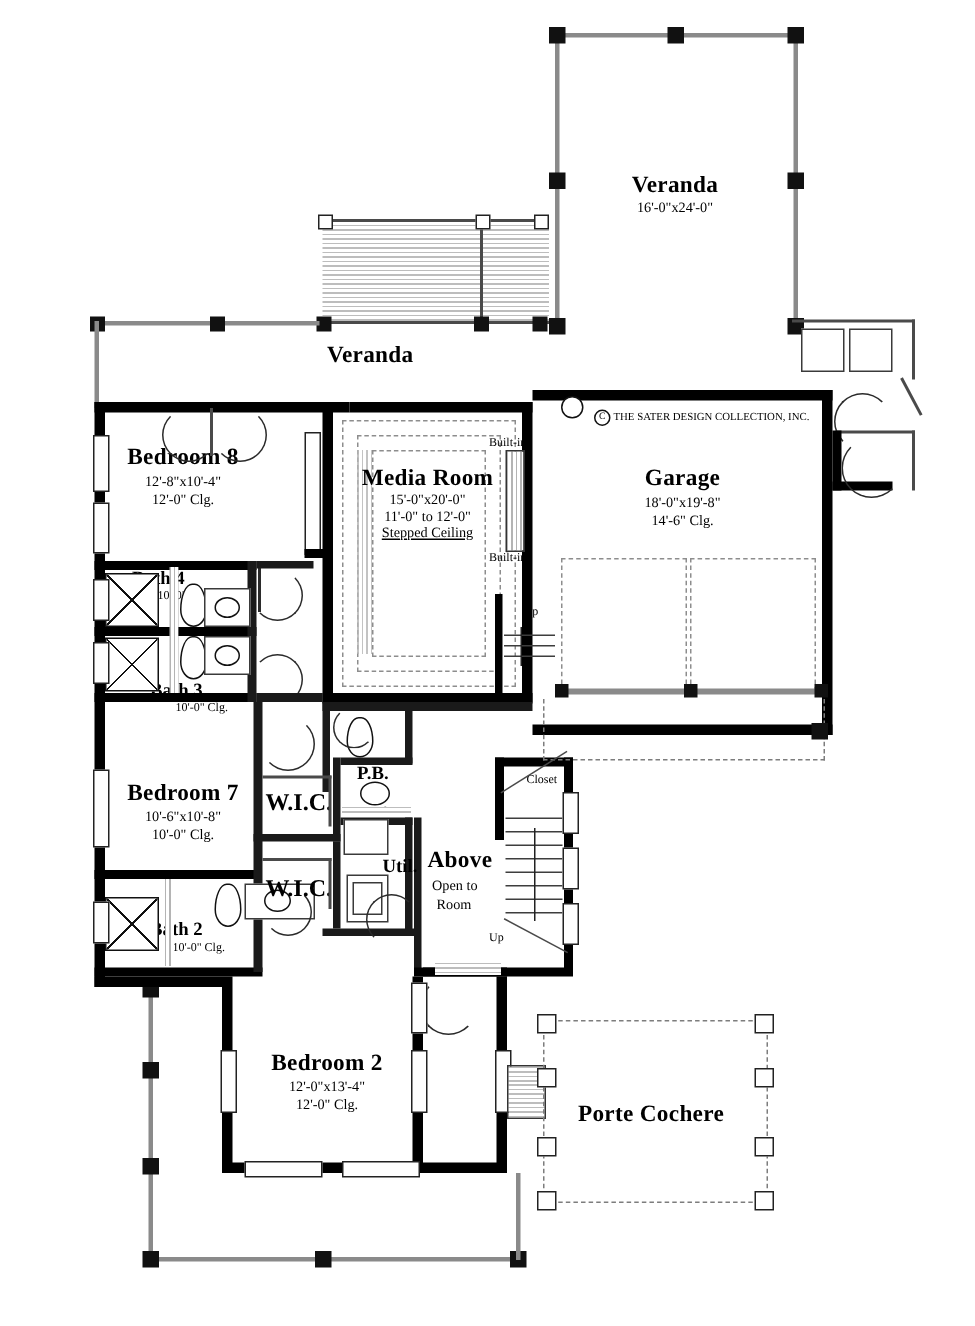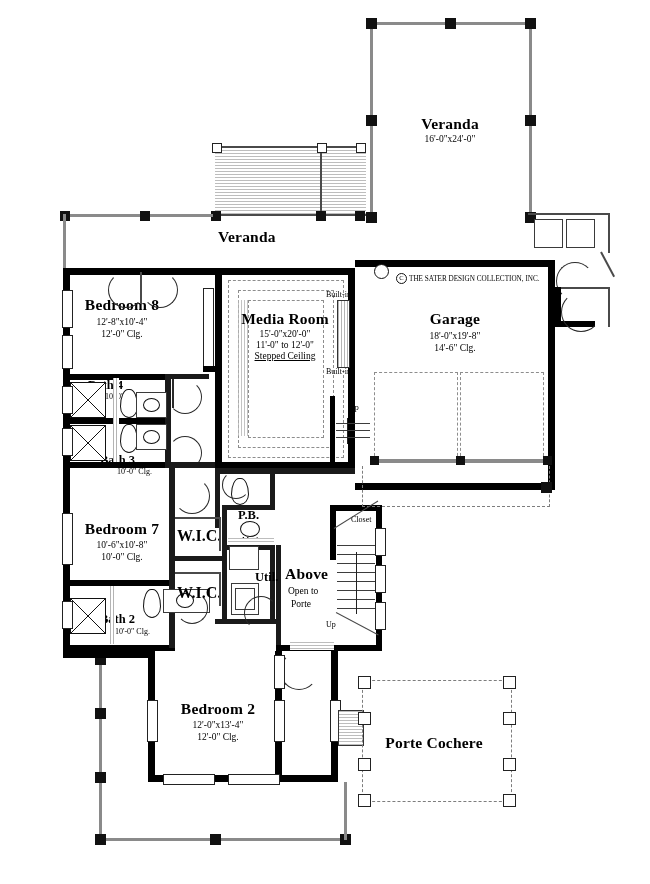--- a/index.html
+++ b/index.html
@@ -250,21 +250,21 @@
   <div class="box" style="left:229px;top:546px;width:28px;height:22px;"></div>
 
   <div class="lbl rname-sm" style="left:239px;top:570px;margin-left:16px;">Util.</div>
   <div class="box" style="left:231px;top:583px;width:26px;height:30px;"></div>
   <div class="box" style="left:235px;top:588px;width:18px;height:20px;"></div>
   <div class="hatch" style="left:228px;top:538px;width:46px;height:6px;"></div>
   <div class="swing" style="left:244px;top:596px;width:32px;height:32px;transform:scaleY(-1);"></div>
 
   <div class="lbl rname" style="left:285px;top:565px;">Above</div>
   <div class="lbl rdim" style="left:288px;top:586px;">Open to</div>
-  <div class="lbl rdim" style="left:291px;top:599px;">Porte</div>
+  <div class="lbl rdim" style="left:291px;top:599px;">Room</div>
   <div class="lbl tiny" style="left:314px;top:620px;">Up</div>
 
   <div class="lbl tiny" style="left:339px;top:515px;">Closet</div>
   <div class="thin" style="left:334px;top:528px;width:52px;height:1.3px;transform:rotate(-32deg);transform-origin:left;"></div>
 
   <div class="stairline" style="left:337px;top:545px;width:38px;"></div>
   <div class="stairline" style="left:337px;top:554px;width:38px;"></div>
   <div class="stairline" style="left:337px;top:563px;width:38px;"></div>
   <div class="stairline" style="left:337px;top:572px;width:38px;"></div>
   <div class="stairline" style="left:337px;top:581px;width:38px;"></div>

